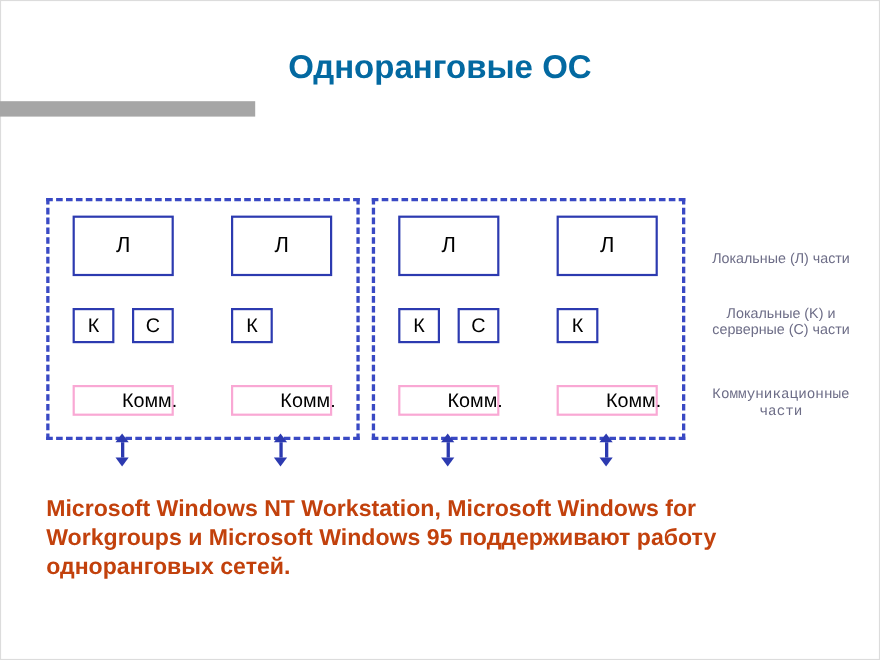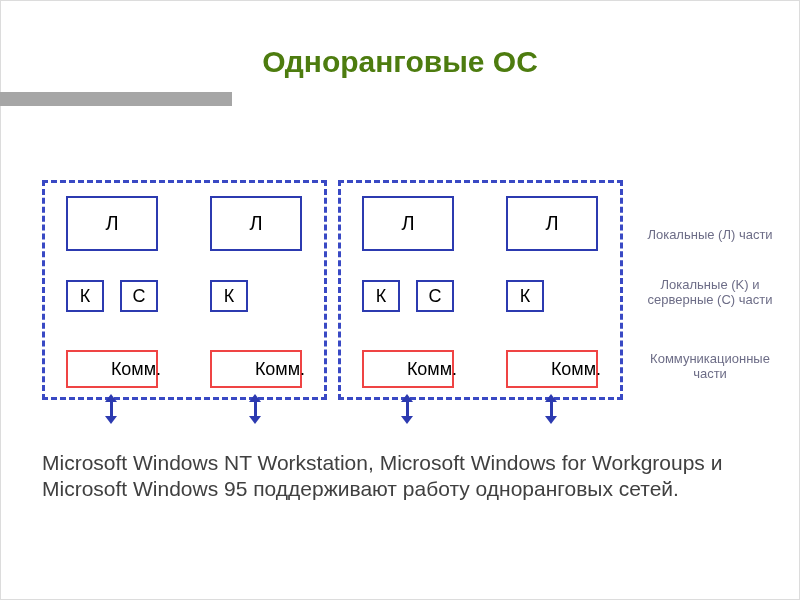--- a/index.html
+++ b/index.html
@@ -7,21 +7,21 @@
     width: 800px; height: 600px;
     background: #fff;
     font-family: Arial, "Helvetica Neue", sans-serif;
     position: relative;
     overflow: hidden;
   }
   .title {
     position: absolute;
     left: 0; right: 0; top: 45px;
     text-align: center;
-    color: #4d7c0f;
+    color: #0369a1;
     font-size: 30px;
     font-weight: bold;
   }
   .title-accent {
     position: absolute;
     top: 92px; left: 0;
     width: 232px; height: 14px;
     background: #a6a6a6;
   }
   .dashed-group {
@@ -39,22 +39,22 @@
     display: flex; align-items: center; justify-content: center;
     font-size: 20px;
   }
   .box-small {
     border: 2px solid #2c3ab0;
     width: 38px; height: 32px;
     display: flex; align-items: center; justify-content: center;
     font-size: 18px;
   }
   .box-comm {
-    border: 2px solid #ef4444;
-    width: 92px; height: 38px;
+    border: 2px solid #f9a8d4;
+    width: 92px; height: 28px;
     display: flex; align-items: center; justify-content: center;
     font-size: 18px;
     padding-left: 48px;
   }
 
   .arrow {
     position: absolute;
     width: 14px; height: 30px;
     display: flex; flex-direction: column; align-items: center;
     color: #2c3ab0;
@@ -71,28 +71,28 @@
   .legend {
     position: absolute;
     left: 635px; width: 150px;
     font-size: 13px;
     color: #6d6d87;
     text-align: center;
     line-height: 1.15;
   }
   .legend1 { top: 204px; margin-top: 24px; }
   .legend2 { top: 278px; }
-  .legend3 { top: 352px; }
+  .legend3 { top: 352px; font-family: Liberation Mono, monospace; }
 
   .caption {
     position: absolute;
     left: 42px; right: 42px; top: 450px;
     font-size: 21px;
-    font-weight: normal;
-    color: #404040;
+    font-weight: bold;
+    color: #c2410c;
     line-height: 1.25;
   }
   .frame {
     position: absolute; inset: 0;
     border: 1px solid #dcdcdc;
     pointer-events: none;
   }
 </style>
 </head>
 <body>

